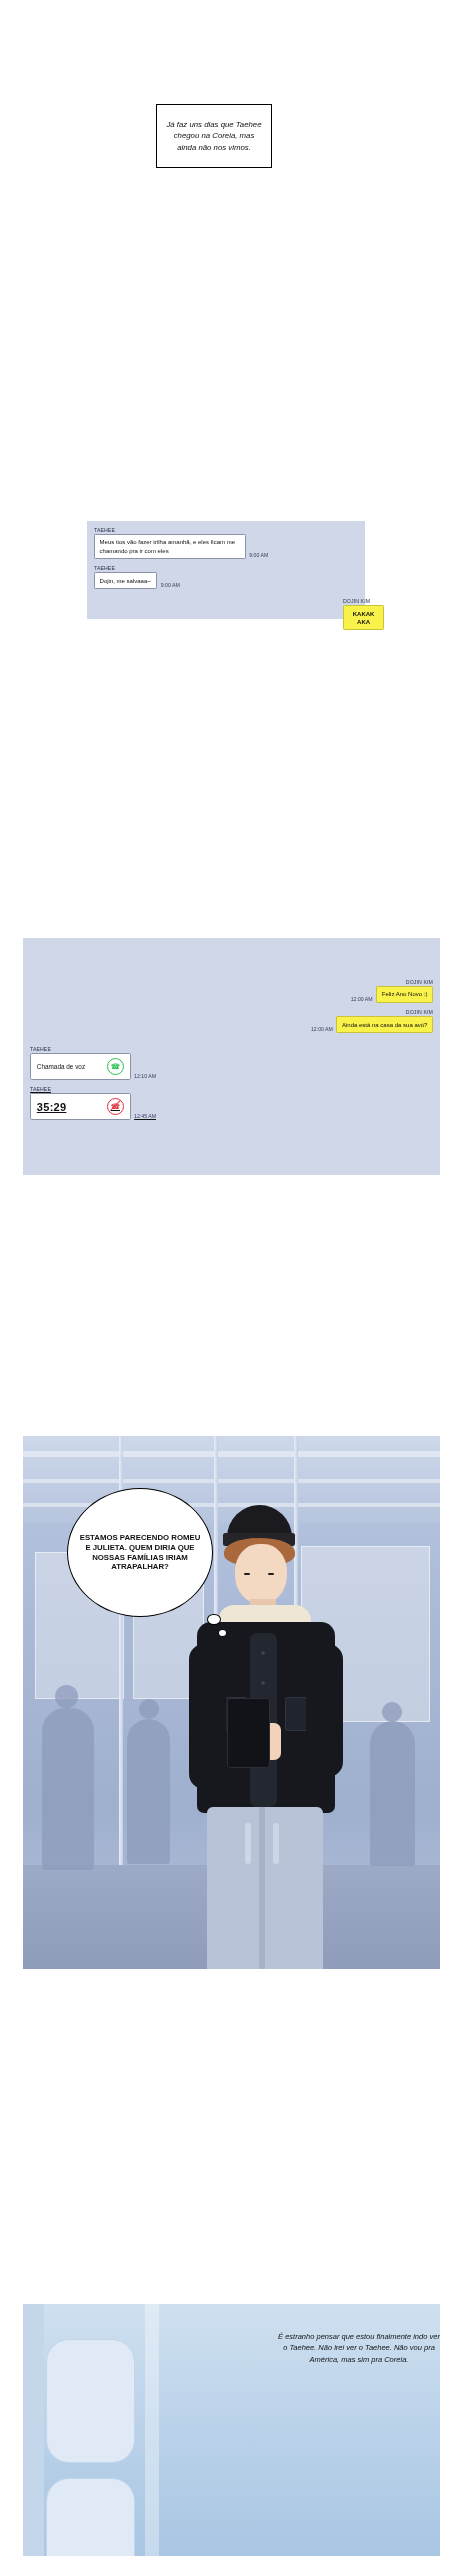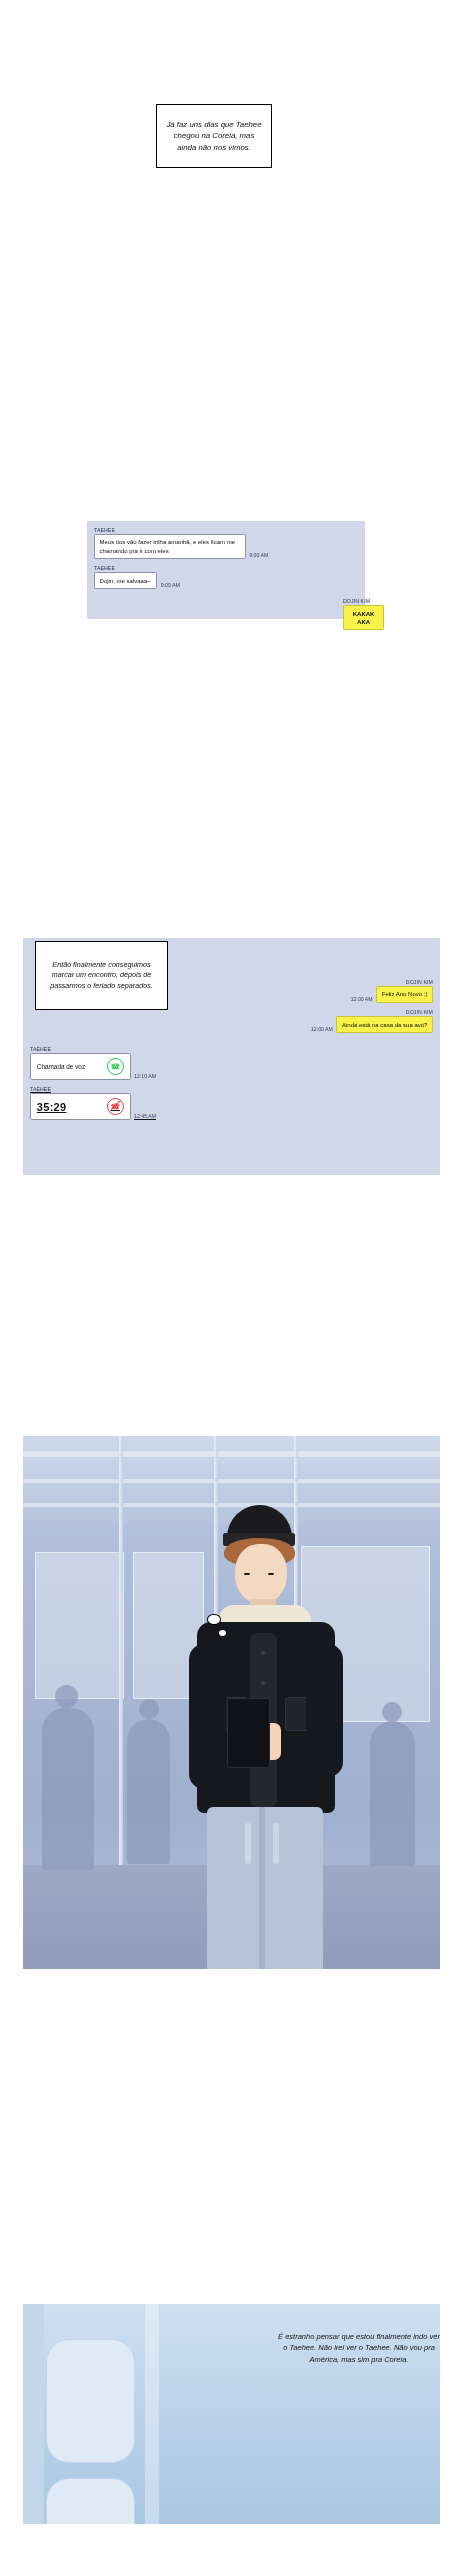--- a/index.html
+++ b/index.html
@@ -270,21 +270,21 @@
     border: 1.2px solid #2a2e36;
     border-radius: 3.5px;
   }
 
   
   .panel-bottom {
     position: absolute;
     left: 23px;
     top: 2304px;
     width: 417px;
-    height: 220px;
+    height: 252px;
     overflow: hidden;
     background: linear-gradient(180deg,#cfe0f0 0%, #bcd3ea 45%, #a9c6e3 100%);
   }
   .plane-window {
     position: absolute;
     background: #dfeaf6;
     border: 1.2px solid #c3d5e8;
     border-radius: 23px;
   }
   .bottom-caption {
@@ -379,23 +379,20 @@
           <div class="call-bubble">
             <span class="label big">35:29</span>
             <span class="icon-circle red">☎</span>
           </div>
           <div class="time">12:45 AM</div>
         </div>
       </div>
     </div>
   </div>
 
-  <div class="narration" style="left:35px; top:941px; width:133px; height:69px; font-size:7.2px;">
-    <span>Então finalmente conseguimos marcar um encontro, depois de passarmos o feriado separados.</span>
-  </div>
 
   <div class="panel-train">
     <div class="ceiling">
       <div class="ceiling-bar" style="top:15px;"></div>
       <div class="ceiling-bar" style="top:43px; height:3.5px;"></div>
       <div class="ceiling-bar" style="top:67px; height:3.5px;"></div>
     </div>
 
     <div class="train-window" style="left:11.6px; top:116px; width:87px; height:145px;"></div>
     <div class="train-window" style="left:110px; top:116px; width:69px; height:145px;"></div>
@@ -445,20 +442,23 @@
 
       <div class="hand" style="left:234px; top:287px; width:24px; height:37px;"></div>
       <div class="phone" style="left:204px; top:262px; width:41px; height:68px;"></div>
 
       <div class="pants" style="left:184px; top:371px; width:116px; height:162px;"></div>
       <div style="position:absolute; left:236px; top:371px; width:5.8px; height:162px; background:#a6b2ca;"></div>
       <div style="position:absolute; left:222px; top:387px; width:5.8px; height:41px; background:#cdd6e6; border-radius:3.5px;"></div>
       <div style="position:absolute; left:250px; top:387px; width:5.8px; height:41px; background:#cdd6e6; border-radius:3.5px;"></div>
     </div>
 
+    <div class="balloon" style="left:44px; top:52px; width:146px; height:129px; font-size:7.8px;">
+      <span>ESTAMOS PARECENDO ROMEU E JULIETA. QUEM DIRIA QUE NOSSAS FAMÍLIAS IRIAM ATRAPALHAR?</span>
+    </div>
     <div class="balloon-tail" style="left:184px; top:178px; width:11.6px; height:9.3px;"></div>
     <div class="balloon-tail" style="left:195px; top:193px; width:7px; height:5.8px;"></div>
   </div>
 
   <div class="panel-bottom">
     <div class="plane-window" style="left:23px; top:35px; width:87px; height:122px;"></div>
     <div class="plane-window" style="left:23px; top:174px; width:87px; height:87px; border-radius:23px 23px 0 0;"></div>
     <div style="position:absolute; left:0; top:0; width:21px; height:272px; background:#c4d7ea;"></div>
     <div style="position:absolute; left:122px; top:0; width:14px; height:272px; background:rgba(255,255,255,0.35);"></div>
 

